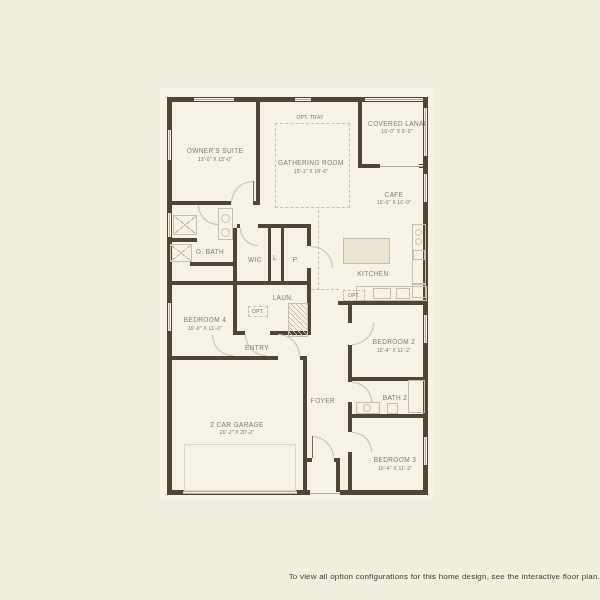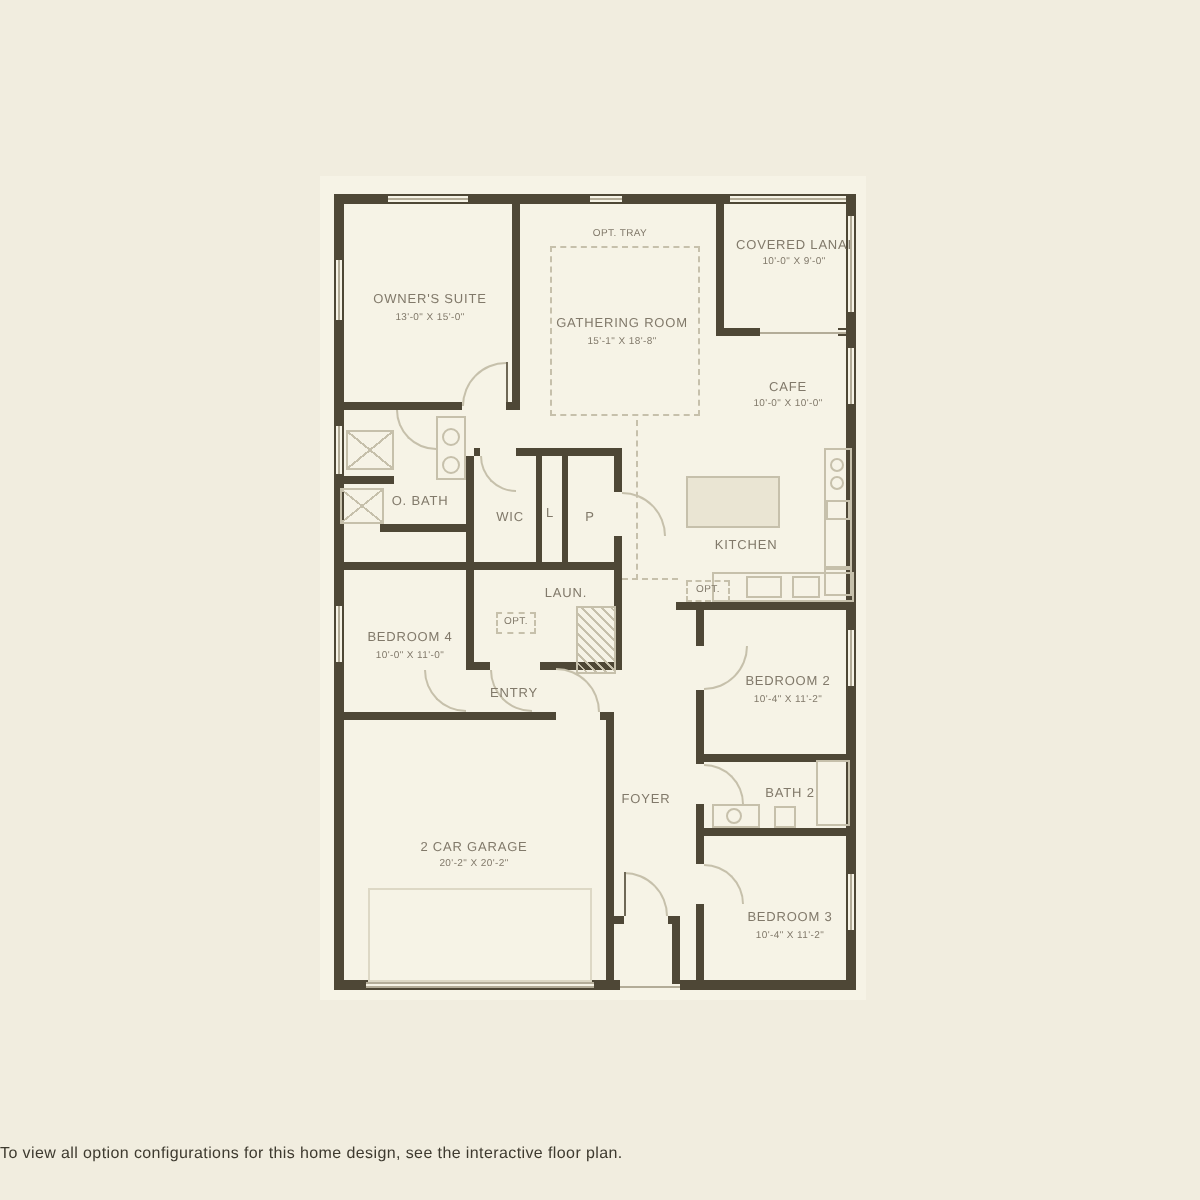--- a/index.html
+++ b/index.html
@@ -36,21 +36,21 @@
     linear-gradient(to top right,transparent calc(50% - .5px),var(--line) calc(50% - .5px),var(--line) calc(50% + .5px),transparent calc(50% + .5px)),
     linear-gradient(to bottom right,transparent calc(50% - .5px),var(--line) calc(50% - .5px),var(--line) calc(50% + .5px),transparent calc(50% + .5px));}
   .hatch{border:1px solid var(--line);background:repeating-linear-gradient(45deg,transparent 0,transparent 2.5px,var(--line) 2.5px,var(--line) 3.5px);}
   .apron{border:1px solid var(--apron);}
   .dash{border:1px dashed var(--line);}
   .dashV{border-left:1px dashed var(--line);}
   .dashH{border-top:1px dashed var(--line);}
   .nm,.dm{position:absolute;transform:translate(-50%,-50%);color:var(--label);white-space:nowrap;z-index:5;text-transform:uppercase;}
   .nm{font-size:6.5px;letter-spacing:.4px;}
   .dm{font-size:5px;letter-spacing:.2px;}
-  .caption{position:absolute;left:0;top:572px;width:600px;text-align:left;font-size:8px;letter-spacing:.2px;color:var(--caption);}
+  .caption{position:absolute;left:0;top:572px;width:600px;text-align:right;font-size:8px;letter-spacing:.2px;color:var(--caption);}
 </style>
 </head>
 <body>
 
 <div class="stage">
   <div class="plan" id="plan">
 
     <div class="nm" style="left:55px;top:62px">OWNER'S SUITE</div>
     <div class="dm" style="left:55px;top:71px">13'-0" x 15'-0"</div>
     <div class="dm" style="left:150px;top:29px">OPT. TRAY</div>

